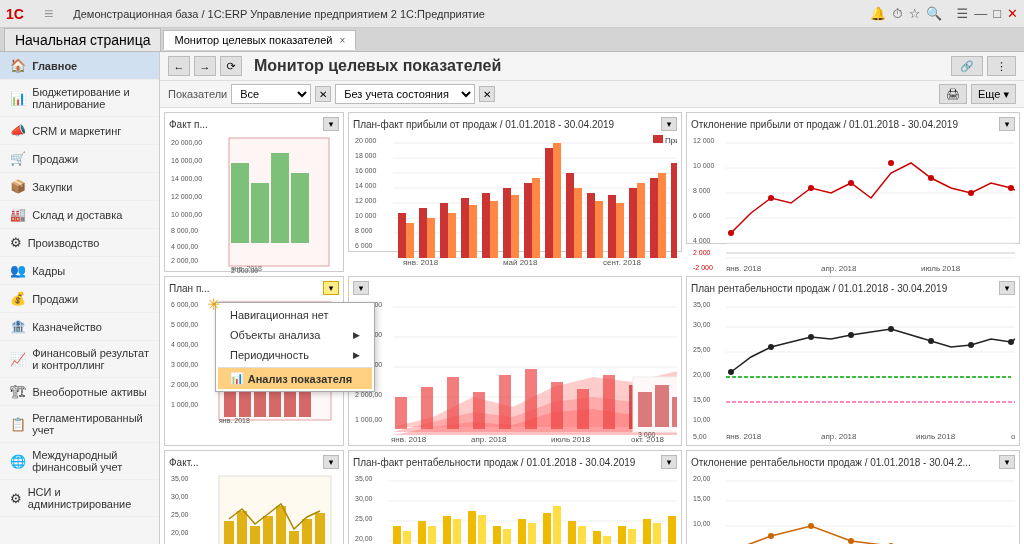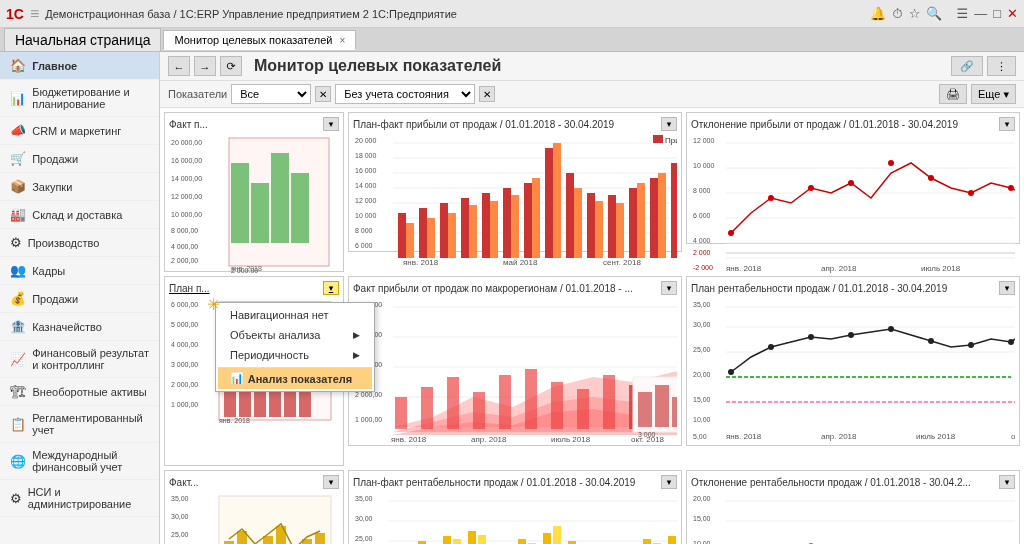--- a/index.html
+++ b/index.html
@@ -2,21 +2,21 @@
 <html><head>
   <meta charset="utf-8">
   <style>
     * { box-sizing: border-box; margin: 0; padding: 0; }
     body { font-family: Arial, sans-serif; font-size: 12px; background: #f0f0f0; overflow: hidden; }
 
     
     .title-bar {
       display: flex; align-items: center; height: 28px;
       background: #e8e8e8; border-bottom: 1px solid #ccc;
-      padding: 0 6px; gap: 6px;
+      padding: 0 6px; gap: 20px;
     }
     .title-bar-logo { color: #c00; font-weight: bold; font-size: 14px; }
     .title-bar-title { flex: 1; font-size: 11px; color: #333; }
     .title-bar-icons { display: flex; gap: 6px; align-items: center; font-size: 13px; color: #555; }
     .title-bar-icons span { cursor: pointer; }
 
     
     .tab-bar {
       display: flex; align-items: center; height: 24px;
       background: #d4d4d4; border-bottom: 1px solid #bbb; padding: 0 4px;
@@ -365,21 +365,21 @@
               <text x="330" y="138" font-size="8" fill="#555">окт. 2018</text>
               <text x="410" y="138" font-size="8" fill="#555">янв. 2019</text>
               <text x="450" y="138" font-size="8" fill="#555">апр. 2019</text>
             </svg>
           </div>
         </div>
       </div>
 
       <div class="charts-row" style="position:relative;">
 
-        <div class="chart-box" style="height:190px; position:relative;text-decoration:underline;">
+        <div class="chart-box" style="height:170px; position:relative;">
           <div class="chart-header">
             <span class="chart-title">План п...</span>
             <div class="chart-menu-btn" style="background:#ffee88; border-color:#ccaa00;">▾</div>
           </div>
           <div class="chart-inner">
             <svg width="168" height="130">
               <text x="2" y="10" font-size="7" fill="#555">6 000,00</text>
               <text x="2" y="30" font-size="7" fill="#555">5 000,00</text>
               <text x="2" y="50" font-size="7" fill="#555">4 000,00</text>
               <text x="2" y="70" font-size="7" fill="#555">3 000,00</text>
@@ -413,21 +413,20 @@
               <span class="ctx-icon">📊</span>
               <span>Анализ показателя</span>
             </div>
           </div>
 
           <div class="cursor-star" style="left:42px; top:18px;">✳</div>
         </div>
 
         <div class="chart-box" style="height:170px;">
           <div class="chart-header">
-            <span class="chart-title">Факт прибыли от продаж по макрорегионам / 01.01.2018 - ...</span>
             <div class="chart-menu-btn">▾</div>
           </div>
           <div class="chart-inner">
             <svg width="100%" height="150">
               <text x="2" y="10" font-size="7" fill="#555">5 000,00</text>
               <text x="2" y="40" font-size="7" fill="#555">4 000,00</text>
               <text x="2" y="70" font-size="7" fill="#555">3 000,00</text>
               <text x="2" y="100" font-size="7" fill="#555">2 000,00</text>
               <text x="2" y="125" font-size="7" fill="#555">1 000,00</text>
               <line x1="40" y1="10" x2="480" y2="10" stroke="#eee" stroke-width="1"></line>

